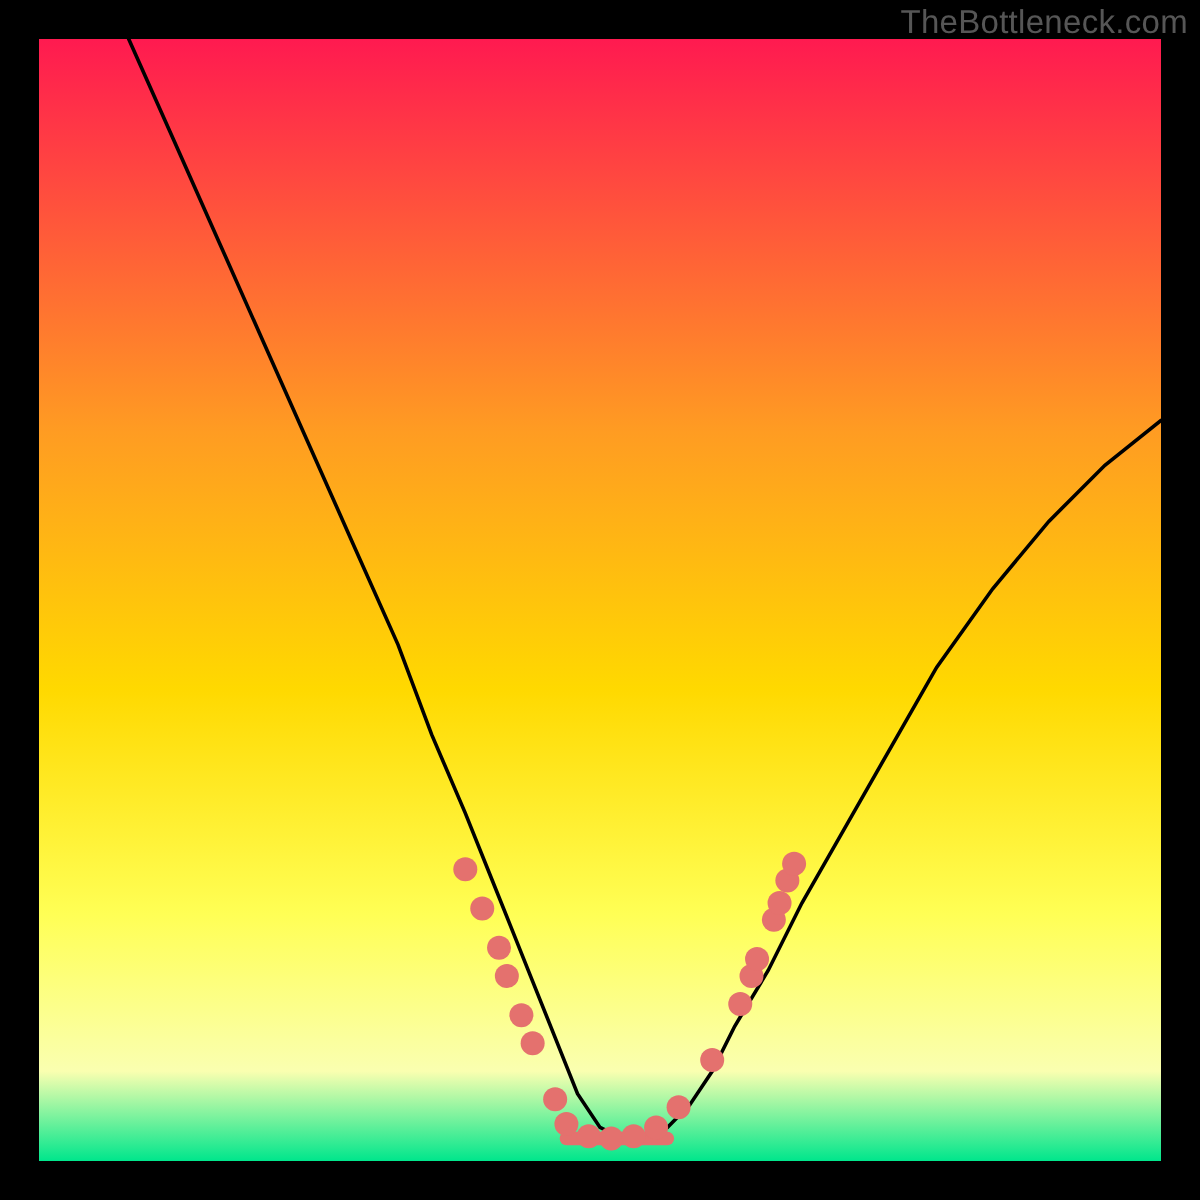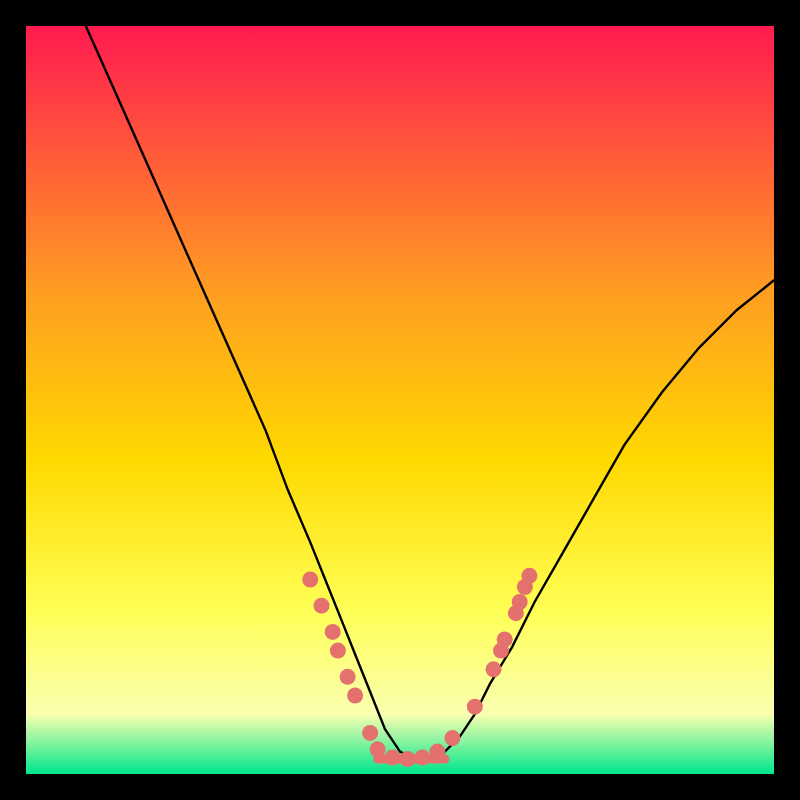--- a/index.html
+++ b/index.html
@@ -41,20 +41,21 @@
     color: #565656;
     letter-spacing: 0.2px;
     user-select: none;
   }
 </style>
 </head>
 <body>
 
 <div class="frame">
 
+  <div class="watermark">TheBottleneck.com</div>
 
   <div class="plot">
     <svg viewBox="0 0 748 748" preserveAspectRatio="none">
       <defs>
         <linearGradient id="bg-grad" x1="0" y1="0" x2="0" y2="1">
           <stop id="g-top" offset="0%" stop-color="#ff1a50"></stop>
           <stop id="g-midup" offset="35%" stop-color="#ff9c22"></stop>
           <stop id="g-mid" offset="58%" stop-color="#ffd900"></stop>
           <stop id="g-lower" offset="78%" stop-color="#ffff55"></stop>
           <stop id="g-pale" offset="92%" stop-color="#faffb0"></stop>

